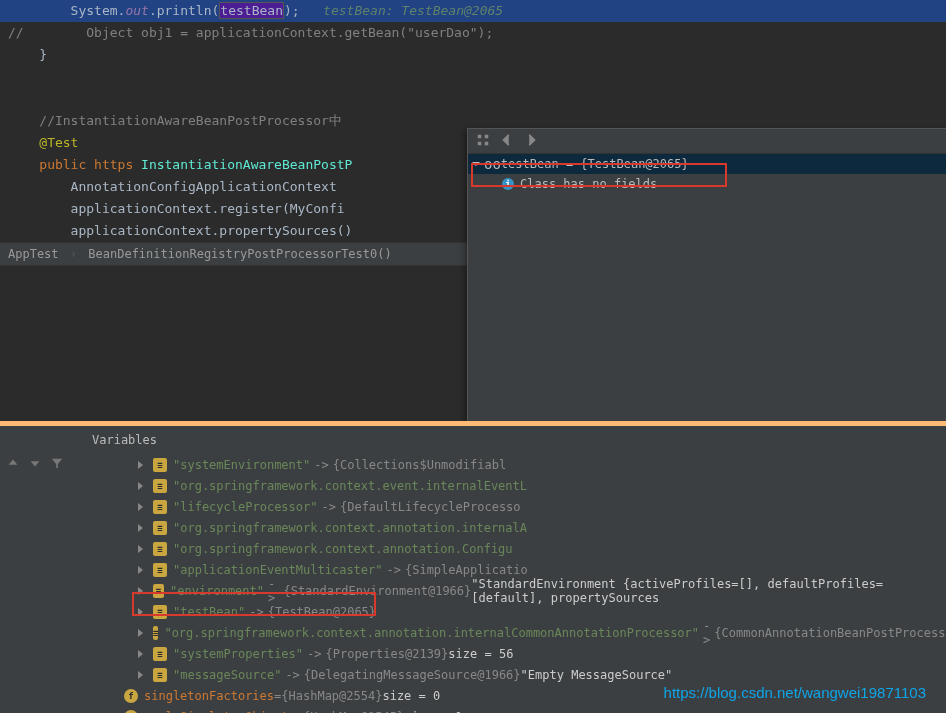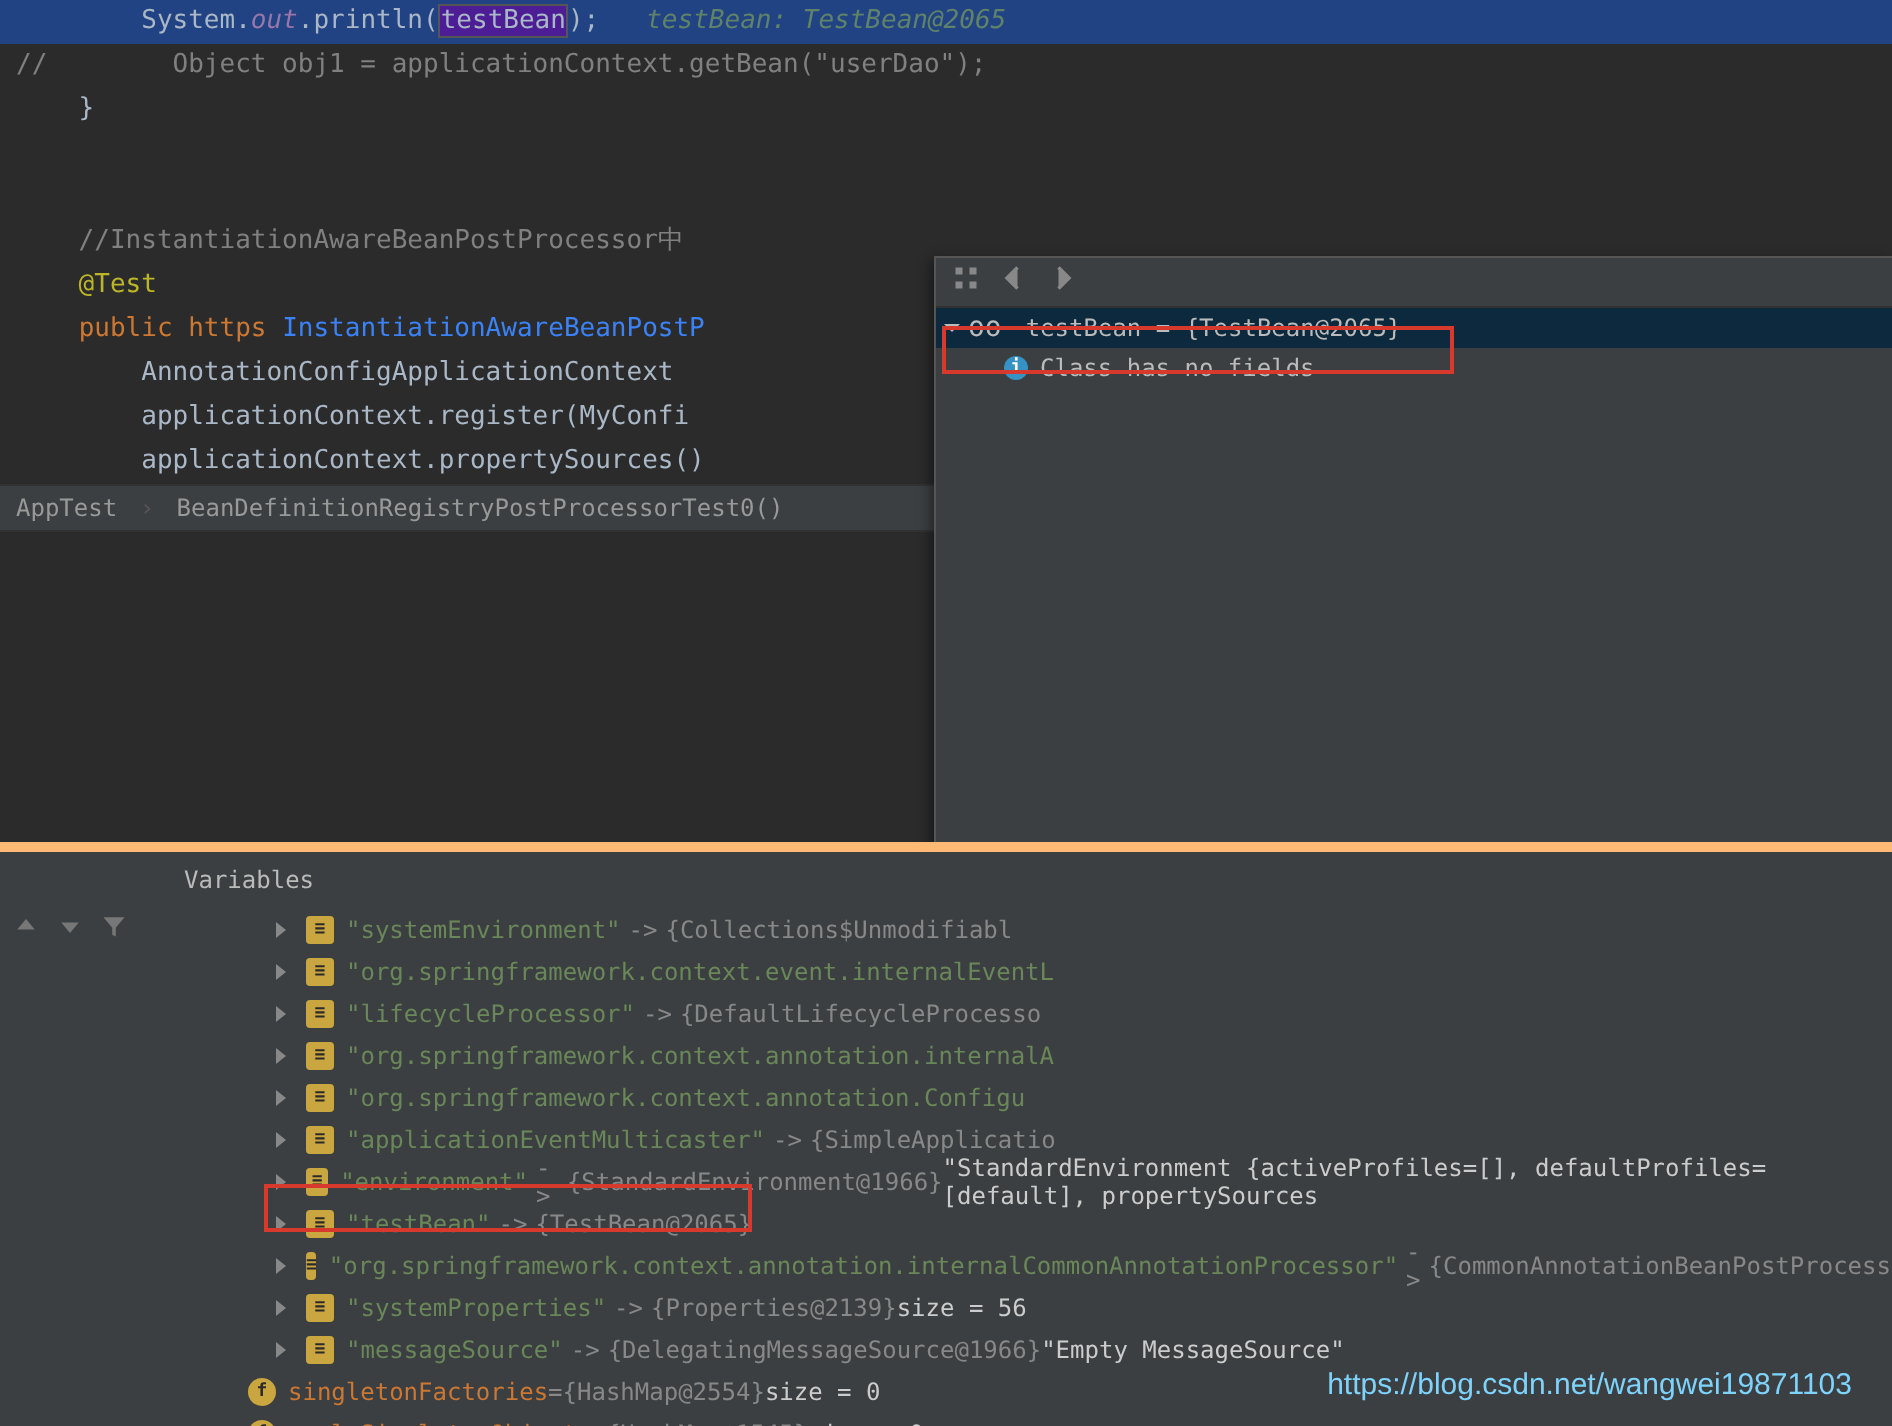--- a/index.html
+++ b/index.html
@@ -3,53 +3,53 @@
 <meta charset="utf-8">
 <style>
 html,body{margin:0;padding:0;background:#2b2b2b;font-family:'Consolas','Monaco',monospace;font-size:13px;color:#a9b7c6;width:946px;height:713px;overflow:hidden;position:relative}
 .editor{padding:0;line-height:22px}
 .line{padding:0 0 0 8px;white-space:pre}
 .line.hl{background:#214283}
 .comment{color:#808080}
 .inline-hint{color:#5f826b;font-style:italic}
 .kw-orange{color:#cc7832}
 .kw-purple{color:#9876aa;font-style:italic}
-.method{color:#3b82f6}
+.method{color:#5eead4}
 .anno{color:#bbb529}
 .plain{color:#a9b7c6}
 .sel-box{background:#4c1d95;border:1px solid #555}
 .breadcrumb{background:#3c3f41;border-top:1px solid #323232;border-bottom:1px solid #323232;padding:4px 8px;font-size:12px;color:#999}
 .breadcrumb .sep{color:#555;margin:0 4px}
 .popup{position:absolute;top:128px;left:467px;width:478px;height:450px;background:#3c3f41;border:1px solid #555;box-shadow:-2px 2px 6px rgba(0,0,0,.4)}
 .popup-tb{height:24px;border-bottom:1px solid #323232;display:flex;align-items:center;padding:0 8px;gap:10px}
 .popup-tb svg{width:14px;height:14px}
 .popup-row{height:20px;display:flex;align-items:center;padding:0 6px;font-size:12px}
 .popup-row.sel{background:#0d293e}
 .popup-row .tri{width:0;height:0;border-left:4px solid #bbb;border-top:4px solid transparent;border-bottom:4px solid transparent;transform:rotate(90deg);margin-right:6px}
-.oo{font-size:14px;color:#bbb;margin-right:12px}
+.oo{font-size:14px;color:#bbb;margin-right:0}
 .popup-text{color:#bbb}
 .redbox{position:absolute;border:2px solid #d73a2d;pointer-events:none}
 .rb1{top:163px;left:471px;width:252px;height:20px}
 .rb2{top:592px;left:132px;width:240px;height:20px}
 .debug{position:absolute;top:421px;left:0;width:946px;height:292px;background:#3c3f41;border-top:5px solid #fdba74}
 .vars-hdr{position:absolute;top:3px;left:84px;font-size:12px;color:#bbb;padding:4px 8px}
 .side-icons{position:absolute;top:30px;left:6px;display:flex;gap:8px;color:#777}
 .side-icons svg{width:14px;height:14px}
 .var-list{position:absolute;top:28px;left:84px;right:0;bottom:0;overflow:hidden}
 .vrow{height:21px;display:flex;align-items:center;font-size:12px;padding-left:54px}
 .vrow .arrow{width:0;height:0;border-left:5px solid #888;border-top:4px solid transparent;border-bottom:4px solid transparent;margin-right:10px}
 .vrow .badge{width:14px;height:14px;background:#c9a63f;border-radius:2px;margin-right:6px;display:flex;align-items:center;justify-content:center;font-size:9px;color:#2b2b2b;font-weight:bold}
 .vrow .key{color:#cc7832}
 .vrow .qkey{color:#6a8759}
 .vrow .arrow-txt{color:#888;margin:0 4px}
 .vrow .val{color:#888}
 .vrow .white{color:#ccc}
 .vrow.noarrow{padding-left:69px}
 .vrow .fbadge{width:14px;height:14px;background:#c9a63f;border-radius:50%;margin-right:6px;display:flex;align-items:center;justify-content:center;font-size:9px;color:#2b2b2b;font-weight:bold}
-.watermark{position:absolute;bottom:12px;right:20px;color:#7dd3fc;font-size:15px;font-family:Arial}
+.watermark{position:absolute;bottom:12px;right:20px;color:#0ea5e9;font-size:15px;font-family:Arial}
 .info-ico{width:12px;height:12px;border-radius:50%;background:#3592c4;color:#fff;font-size:9px;font-weight:bold;display:inline-flex;align-items:center;justify-content:center;margin-right:6px}
 </style>
 </head>
 <body>
 
 <div class="editor">
 <div class="line hl"><span class="plain">        System.</span><span class="kw-purple">out</span><span class="plain">.println(</span><span class="plain sel-box">testBean</span><span class="plain">);</span><span class="inline-hint">   testBean: TestBean@2065</span></div>
 <div class="line"><span class="comment">//        Object obj1 = applicationContext.getBean("userDao");</span></div>
 <div class="line"><span class="plain">    }</span></div>
 <div class="line"> </div>

